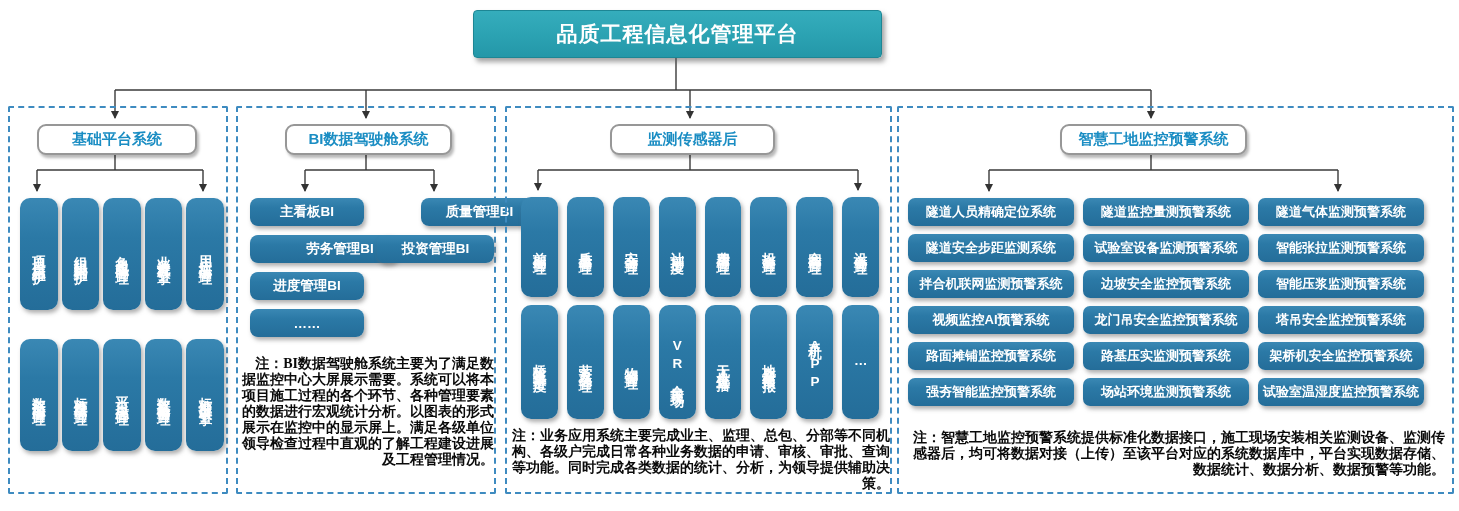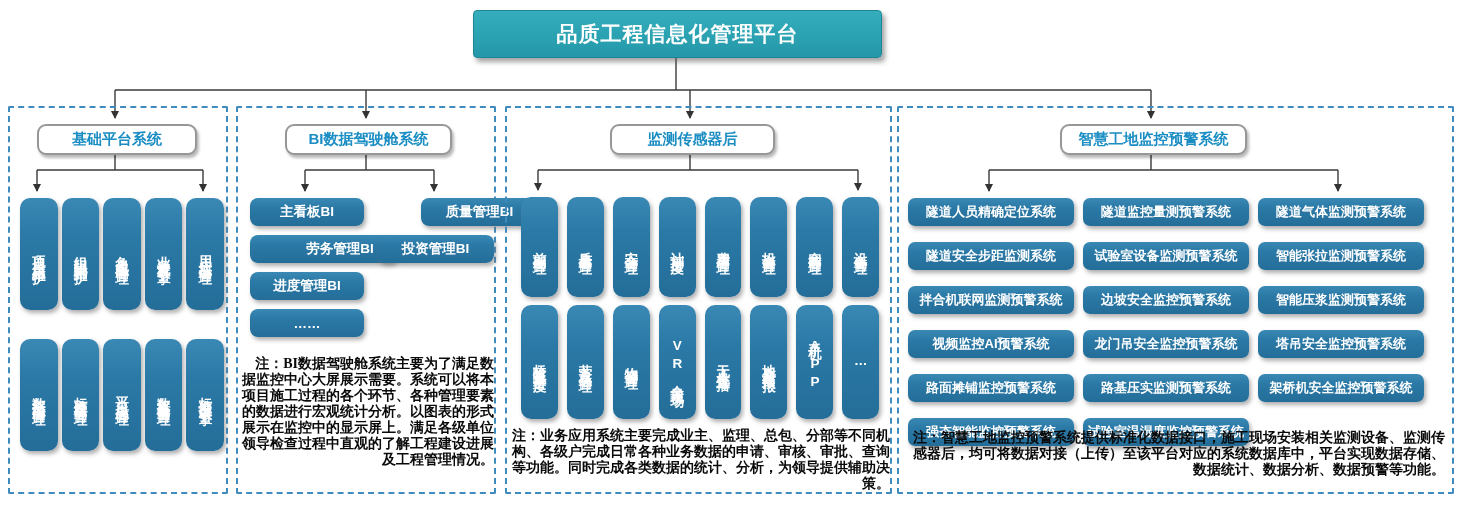--- a/index.html
+++ b/index.html
@@ -33,21 +33,21 @@
     display:flex;align-items:center;justify-content:center;text-align:center;
   }
   .vrow{position:absolute;display:flex;gap:4px;}
   .vpill{
     flex:1;border-radius:10px;
     writing-mode:vertical-rl;text-orientation:upright;
     font-size:13.5px;letter-spacing:3px;line-height:1;
     padding:6px 0;box-sizing:border-box;
   }
   .hpill{position:absolute;height:28px;font-size:13.5px;}
-  .grid{position:absolute;display:grid;grid-template-columns:repeat(3,166px);gap:16px 9px;}
+  .grid{position:absolute;display:grid;grid-template-columns:repeat(3,166px);gap:8px 9px;}
   .gpill{height:28px;font-size:13px;border-radius:7px;}
   .note{
     position:absolute;color:#0a0a0a;font-weight:700;
     font-family:"Liberation Serif",serif;
     font-size:14px;line-height:16px;text-align:right;
   }
   svg.connectors{position:absolute;left:0;top:0;pointer-events:none;}
 </style>
 </head>
 <body>
@@ -159,18 +159,19 @@
       <div class="pill gpill">拌合机联网监测预警系统</div>
       <div class="pill gpill">边坡安全监控预警系统</div>
       <div class="pill gpill">智能压浆监测预警系统</div>
       <div class="pill gpill">视频监控AI预警系统</div>
       <div class="pill gpill">龙门吊安全监控预警系统</div>
       <div class="pill gpill">塔吊安全监控预警系统</div>
       <div class="pill gpill">路面摊铺监控预警系统</div>
       <div class="pill gpill">路基压实监测预警系统</div>
       <div class="pill gpill">架桥机安全监控预警系统</div>
       <div class="pill gpill">强夯智能监控预警系统</div>
+      <div class="pill gpill">场站环境监测预警系统</div>
       <div class="pill gpill">试验室温湿度监控预警系统</div>
     </div>
     <div class="note" style="left:6px;top:322px;width:540px;">注：智慧工地监控预警系统提供标准化数据接口，施工现场安装相关监测设备、监测传感器后，均可将数据对接（上传）至该平台对应的系统数据库中，平台实现数据存储、数据统计、数据分析、数据预警等功能。</div>
   </div>
 
 </div>
 
 </body></html>

